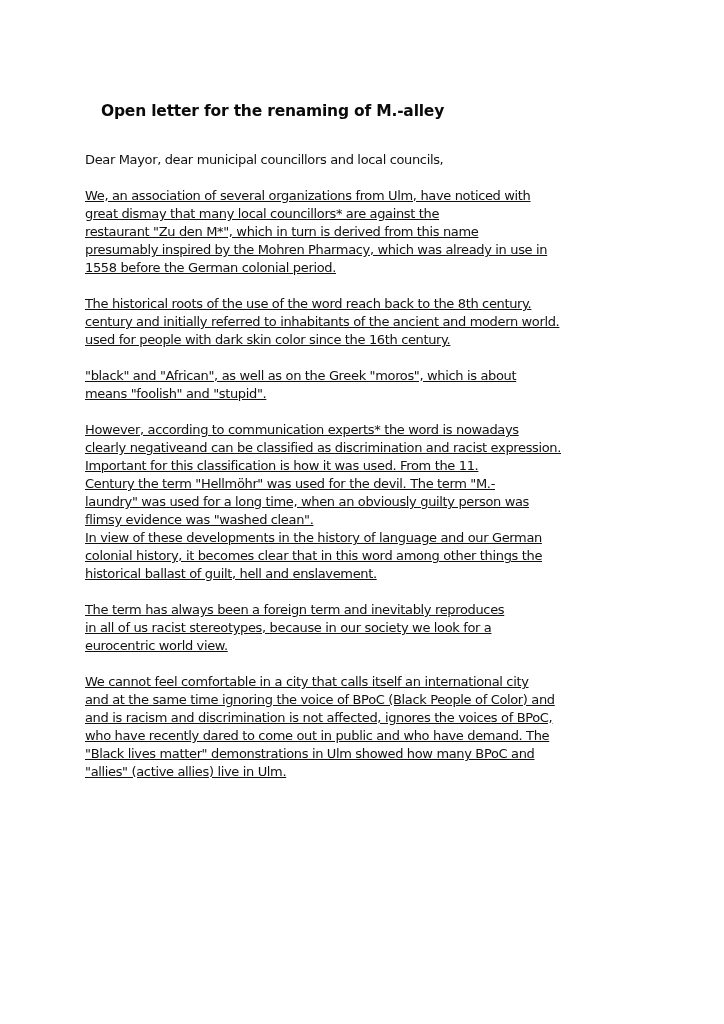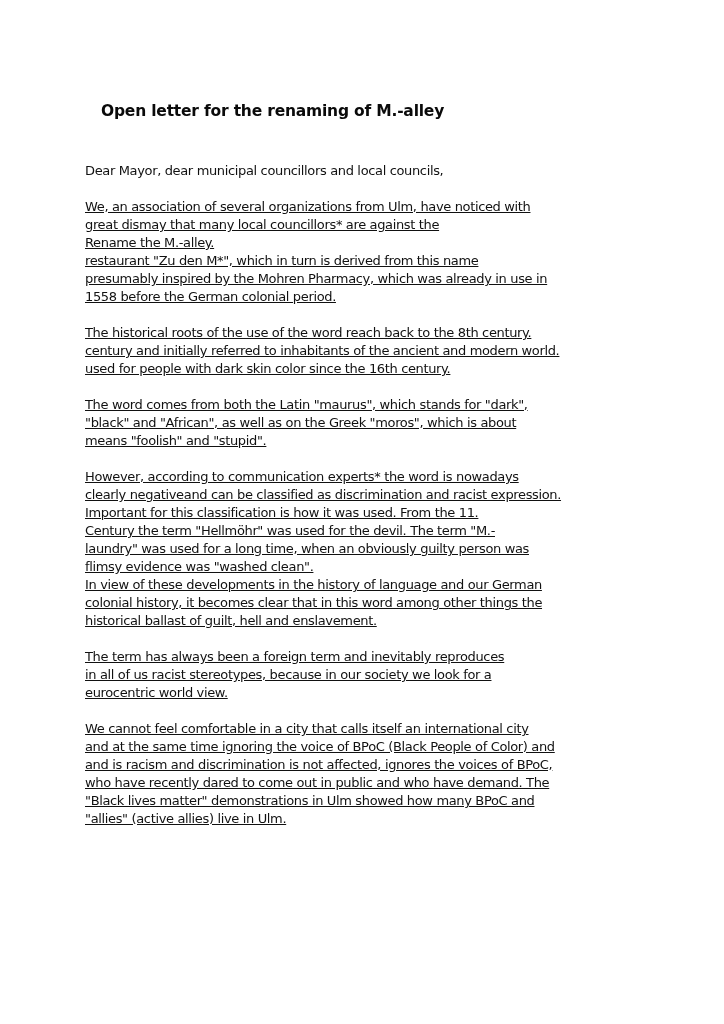--- a/index.html
+++ b/index.html
@@ -23,21 +23,21 @@
     }
     .title {
       font-size: 15.5px;
       font-weight: bold;
       margin: 16px;
       line-height: 22px;
       letter-spacing: -0.2px;
       color: #0a0a0a;
     }
     .salutation {
-      margin: 40px 0 0 0;
+      margin: 29px 0 0 0;
       font-size: 13px;
       line-height: 18px;
       letter-spacing: -0.35px;
       word-spacing: 0px;
     }
     .para {
       margin: 18px 0 0 0;
       font-size: 13px;
       line-height: 18px;
       letter-spacing: -0.35px;
@@ -51,32 +51,30 @@
 </head>
 <body>
 
 <div class="page">
   <h1 class="title">Open letter for the renaming of M.-alley</h1>
   <p class="salutation">Dear Mayor, dear municipal councillors and local councils,</p>
   <div id="paragraphs">
       <p class="para">
         <span class="line">We, an association of several organizations from Ulm, have noticed with</span>
         <span class="line">great dismay that many local councillors* are against the</span>
-        <span class="line">Rename the M.-alley.</span>
         <span class="line">restaurant "Zu den M*", which in turn is derived from this name</span>
         <span class="line">presumably inspired by the Mohren Pharmacy, which was already in use in</span>
         <span class="line">1558 before the German colonial period.</span>
       </p>
       <p class="para">
         <span class="line">The historical roots of the use of the word reach back to the 8th century.</span>
         <span class="line">century and initially referred to inhabitants of the ancient and modern world.</span>
         <span class="line">used for people with dark skin color since the 16th century.</span>
       </p>
       <p class="para">
-        <span class="line">The word comes from both the Latin "maurus", which stands for "dark",</span>
         <span class="line">"black" and "African", as well as on the Greek "moros", which is about</span>
         <span class="line">means "foolish" and "stupid".</span>
       </p>
       <p class="para">
         <span class="line">However, according to communication experts* the word is nowadays</span>
         <span class="line">clearly negativeand can be classified as discrimination and racist expression.</span>
         <span class="line">Important for this classification is how it was used. From the 11.</span>
         <span class="line">Century the term "Hellmöhr" was used for the devil. The term "M.-</span>
         <span class="line">laundry" was used for a long time, when an obviously guilty person was</span>
         <span class="line">flimsy evidence was "washed clean".</span>

